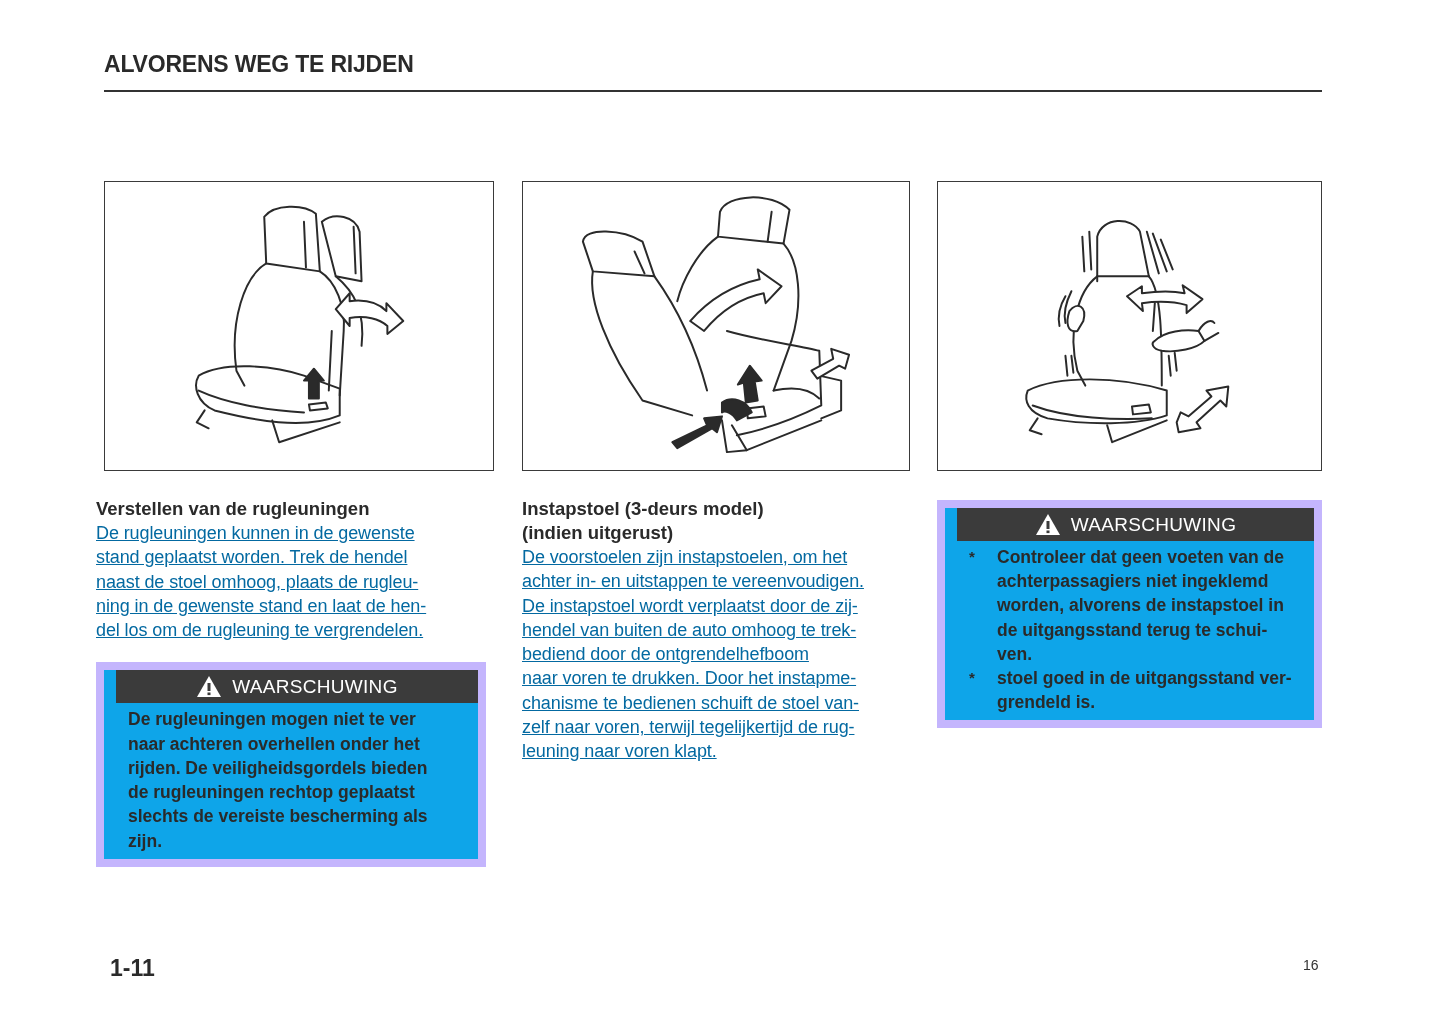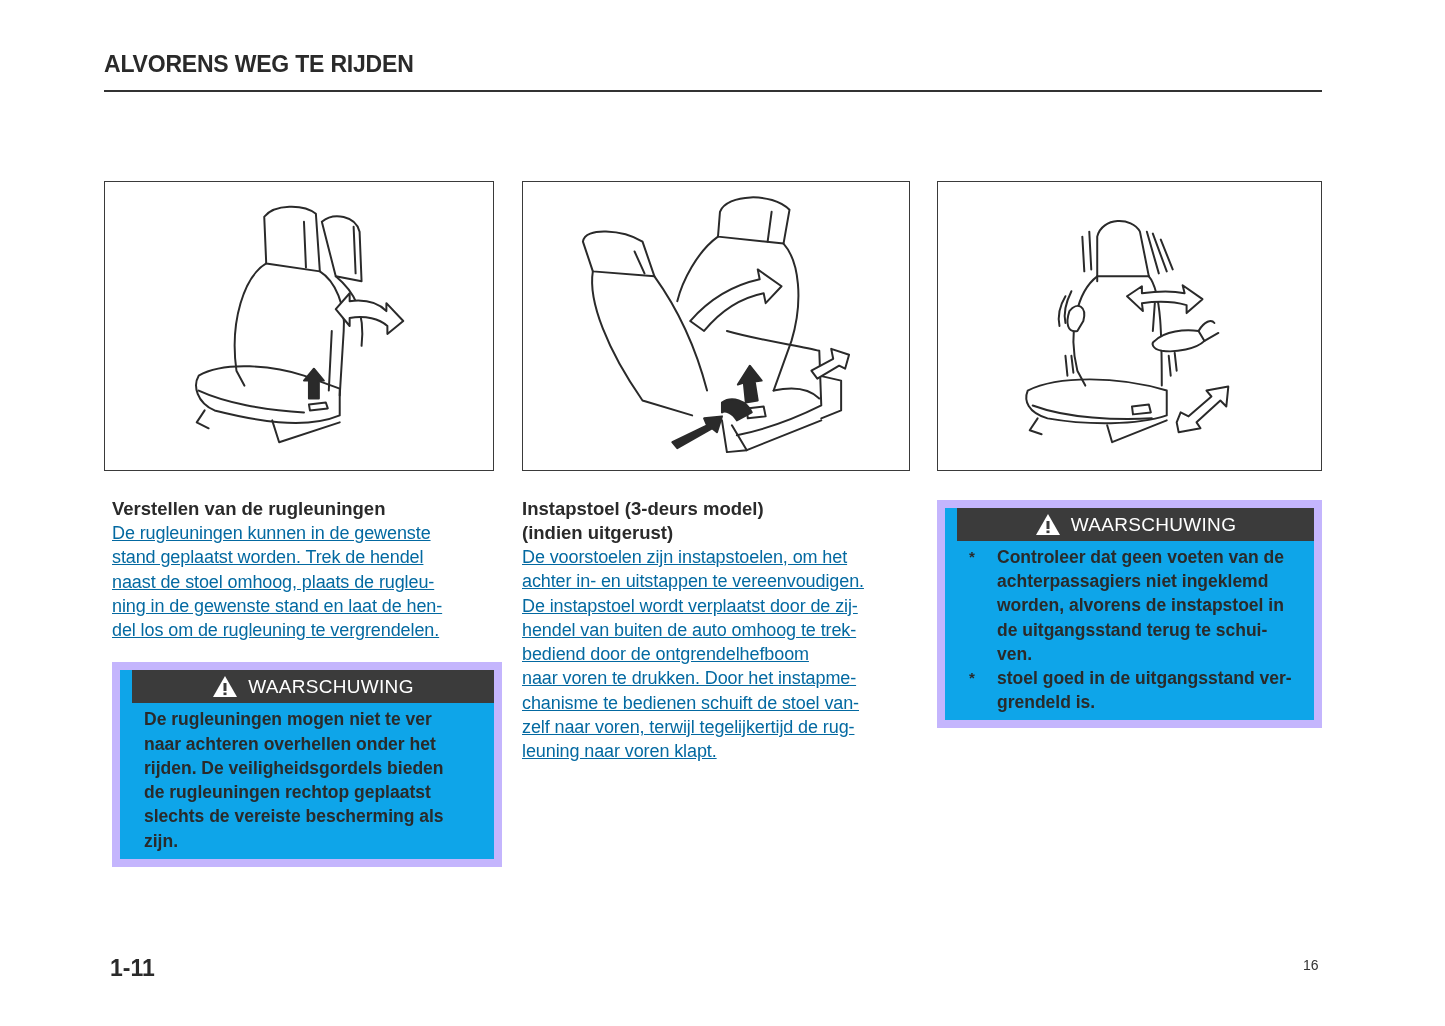--- a/index.html
+++ b/index.html
@@ -20,21 +20,21 @@
   .figure {
     position: absolute; top: 181px; height: 290px; border: 1.5px solid #3a3a3a; background: #fff;
     box-sizing: border-box;
   }
   .figure svg { width: 100%; height: 100%; display: block; }
   .fig1 { left: 104px; width: 390px; }
   .fig2 { left: 522px; width: 388px; }
   .fig3 { left: 937px; width: 385px; }
 
   .col { position: absolute; top: 497px; }
-  .col1 { left: 112px; width: 390px; }
+  .col1 { left: 96px; width: 390px; }
   .col2 { left: 522px; width: 388px; }
   .col3 { left: 937px; width: 385px; }
 
   .section-title {
     font-weight: bold; font-size: 18.5px; line-height: 24px; color: #2a2a2a;
   }
   .body-text {
     font-size: 18px; line-height: 24.3px; color: #0369a1; text-align: justify;
     letter-spacing: -0.1px;
     text-decoration: underline;

